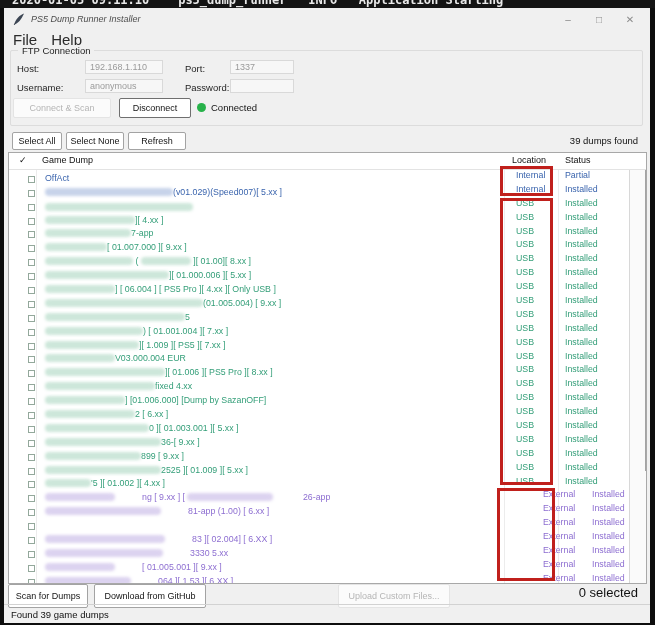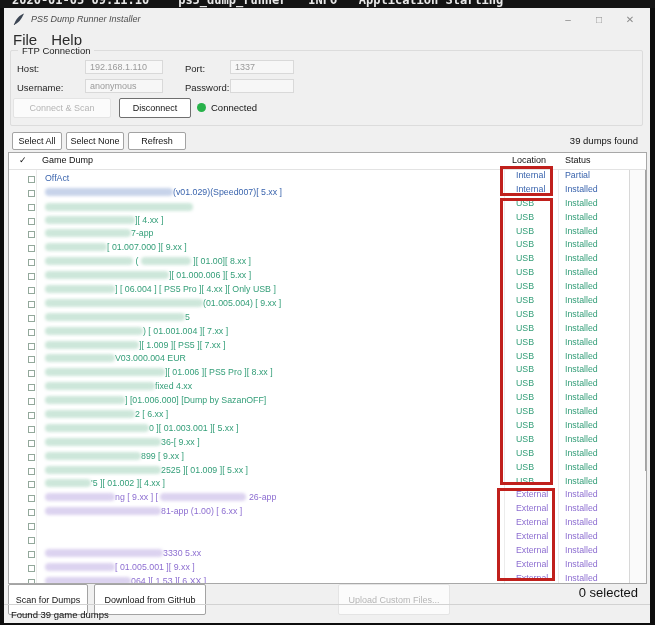--- a/index.html
+++ b/index.html
@@ -53,31 +53,31 @@
   .row .name { margin-left:10px; display:flex; align-items:center; white-space:pre; }
   .row .nm { font-size:8.8px; }
   .row .blur { height:8px; border-radius:4px; filter:blur(1.5px); flex:none; }
   .row .loc, .row .st { position:absolute; top:1px; font-size:8.8px; }
   .row .loc { left:507px; }
   .row .st { left:556px; }
   .g-internal .nm, .g-internal .loc, .g-internal .st { color:#3a64ad; }
   .g-internal .blur { background:#c7d3ea; }
   .g-usb .nm, .g-usb .loc, .g-usb .st { color:#339e78; }
   .g-usb .blur { background:#cde7da; }
-  .g-external .nm, .g-external .loc, .g-external .st { color:#8d6ed1; }
+  .g-external .nm, .g-external .loc, .g-external .st { color:#8d6ed1;padding-left:27px; }
   .g-external .blur { background:#dcd3f0; }
 
   
   .red-box { position:absolute; border:3px solid #c0201c; pointer-events:none; }
   .red-box.b1 { left:496px; top:158px; width:53px; height:30px; }
   .red-box.b2 { left:496px; top:190px; width:53px; height:287px; }
   .red-box.b3 { left:493px; top:480px; width:58px; height:93px; }
 
   
-  .bot-btn { position:absolute; top:576px; height:31px; }
+  .bot-btn { position:absolute; top:576px; height:24px; }
   .selected-count { position:absolute; right:12px; top:576px; height:17px; line-height:17px; font-size:13px; color:#111; }
   .statusbar { position:absolute; left:0; right:0; top:596px; height:19px; border-top:1px solid #d2d2d2; }
   .statusbar span { position:absolute; left:7px; top:4px; font-size:9.5px; color:#111; }
 </style>
 </head>
 <body>
 
 <div class="stage">
 
   <div class="console-bar">
@@ -296,20 +296,21 @@
     <span class="loc">External</span>
     <span class="st">Installed</span>
   </div>
           <div class="row g-external">
     <span class="cb"></span>
     <span class="loc">External</span>
     <span class="st">Installed</span>
   </div>
           <div class="row g-external">
     <span class="cb"></span>
+    <span class="name"><span class="blur" style="width: 120px;"></span><span class="nm">83 ][ 02.004] [ 6.XX ]</span></span>
     <span class="loc">External</span>
     <span class="st">Installed</span>
   </div>
           <div class="row g-external">
     <span class="cb"></span>
     <span class="name"><span class="blur" style="width: 118px;"></span><span class="nm">3330 5.xx</span></span>
     <span class="loc">External</span>
     <span class="st">Installed</span>
   </div>
           <div class="row g-external">

